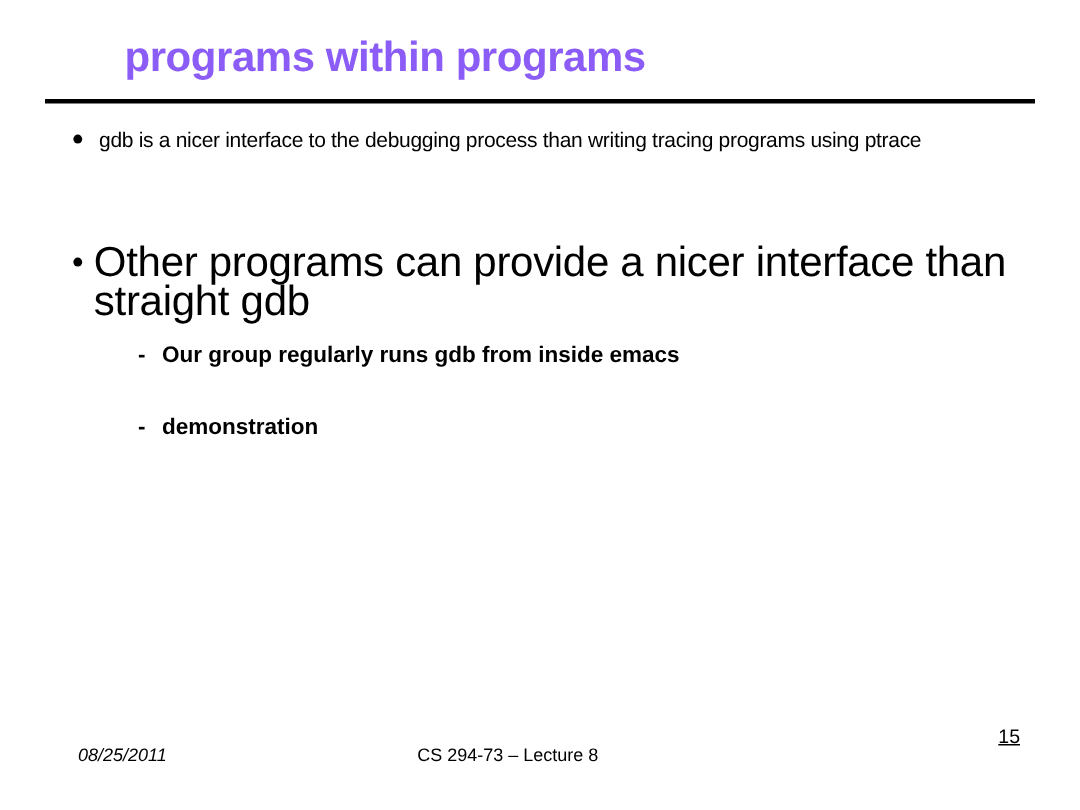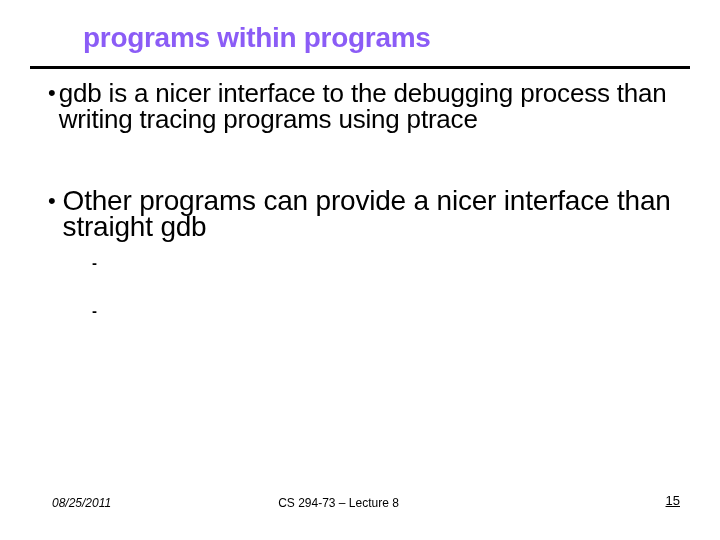--- a/index.html
+++ b/index.html
@@ -38,21 +38,21 @@
   .b1 {
     display: flex;
     margin-bottom: 56px;
   }
   .b1 .dot {
     width: 18px;
     font-size: 22px;
     line-height: 26px;
   }
   .b1 .text {
-    font-size: 26px;
+    font-size: 14px;
     line-height: 26px;
     letter-spacing: -0.2px;
   }
   .b2 {
     display: flex;
     margin-bottom: 14px;
   }
   .b2 .dot {
     width: 18px;
     font-size: 22px;
@@ -79,21 +79,21 @@
   .footer {
     position: absolute;
     bottom: 30px;
     left: 0;
     width: 720px;
     font-size: 12px;
     color: #000;
   }
   .footer .date { position: absolute; left: 52px; bottom: 0; font-style: italic; }
   .footer .course { position: absolute; left: 0; width: 677px; text-align: center; bottom: 0; }
-  .footer .pagenum { position: absolute; right: 40px; bottom: 2px; font-size: 13px; text-decoration: underline; }
+  .footer .pagenum { position: absolute; right: 40px; bottom: 12px; font-size: 13px; text-decoration: underline; }
 </style>
 </head>
 <body>
 
 <div class="slide">
 
   <div class="title">programs within programs</div>
   <div class="rule"></div>
 
   <div class="body">
@@ -104,23 +104,25 @@
     </div>
 
     <div class="b2">
       <div class="dot">•</div>
       <div class="text">Other programs can provide a nicer interface than straight gdb</div>
     </div>
 
     <div class="subs">
       <div class="sub">
         <div class="dash">-</div>
+        <div>Our group regularly runs gdb from inside emacs</div>
       </div>
       <div class="sub">
         <div class="dash">-</div>
+        <div>demonstration</div>
       </div>
     </div>
 
   </div>
 
   <div class="footer">
     <div class="date">08/25/2011</div>
     <div class="course">CS 294-73 – Lecture 8</div>
     <div class="pagenum">15</div>
   </div>

